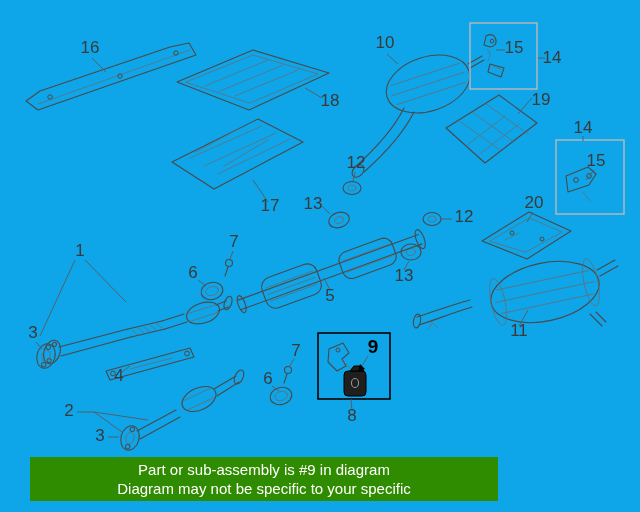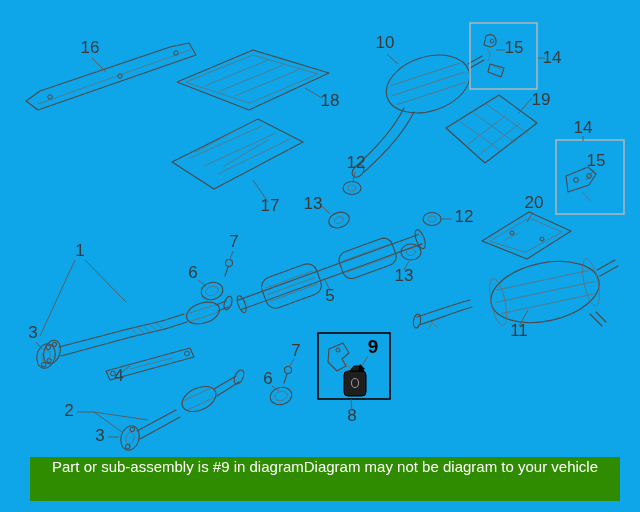--- a/index.html
+++ b/index.html
@@ -8,22 +8,22 @@
   svg{position:absolute;left:0;top:0;}
   .line{fill:none;stroke:#4a4a4a;stroke-width:1.1;stroke-linejoin:round;stroke-linecap:round;}
   .thin{fill:none;stroke:#6a6a6a;stroke-width:0.7;stroke-linejoin:round;stroke-linecap:round;}
   .leader{fill:none;stroke:#5a5a5a;stroke-width:0.9;}
   .hole{fill:none;stroke:#4a4a4a;stroke-width:1;}
   .callout{font-family:"Liberation Sans", sans-serif;font-size:17px;fill:#3a3a3a;text-anchor:middle;}
   .callout.bold{font-weight:bold;font-size:19px;fill:#000;}
   .graybox{fill:none;stroke:#b9b9b9;stroke-width:1.4;}
   .blackbox{fill:none;stroke:#000000;stroke-width:1.6;}
   .dark{fill:#1f1f1f;stroke:#000;stroke-width:1;}
-  .banner{position:absolute;left:30px;top:457px;width:590px;height:44px;
-          display:flex;justify-content:center;text-align:center;
+  .banner{position:absolute;left:30px;top:457px;width:468px;height:44px;
+          display:flex;flex-direction:column;justify-content:center;text-align:center;
           font-size:15px;line-height:19px;}
 </style>
 </head>
 <body>
 
 <div class="stage">
 
 <svg width="640" height="512" viewBox="0 0 640 512">
 
   <g>
@@ -271,16 +271,16 @@
         <text x="268" y="384" class="callout">6</text>
         <text x="373" y="353" class="callout bold">9</text>
         <text x="352" y="421" class="callout">8</text>
         <text x="69" y="416" class="callout">2</text>
         <text x="100" y="441" class="callout">3</text>
       </g>
 </svg>
 
   <div class="banner" style="background: rgb(47, 140, 0); color: rgb(255, 255, 255);">
     <div>Part or sub-assembly is #9 in diagram</div>
-    <div>Diagram may not be diagram to your vehicle</div>
+    <div>Diagram may not be specific to your specific</div>
   </div>
 
 </div>
 
 </body></html>

